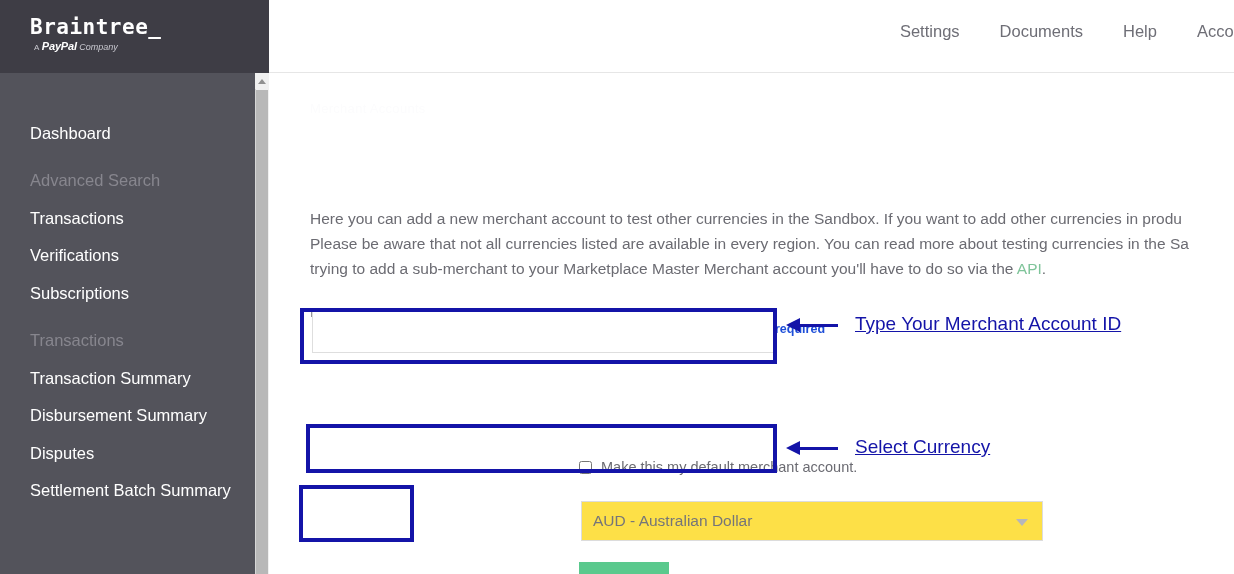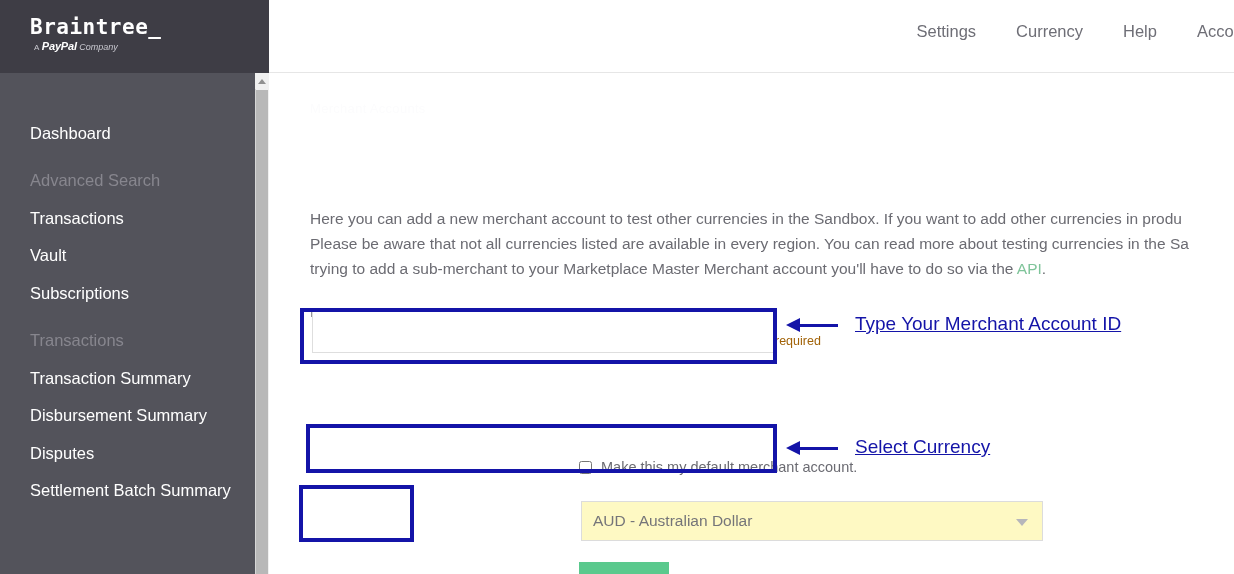--- a/index.html
+++ b/index.html
@@ -178,23 +178,24 @@
     border: 1px solid #dedede;
     background: #ffffff;
     font-size: 15px;
     color: #555;
     padding: 0 10px;
     font-family: "Liberation Sans", sans-serif;
     outline: none;
   }
   .required-note {
     position: absolute;
-    left: 775px; top: 334px;
+    left: 775px; top: 322px;
     font-size: 12.5px;
-    color: #a16207;
+    color: #1d4ed8;
+    font-weight: bold;
   }
 
   .checkbox-row {
     position: absolute;
     left: 310px; top: 386px;
     display: flex;
     align-items: center;
     gap: 9px;
   }
   .checkbox-row input[type=checkbox] {
@@ -206,21 +207,21 @@
     font-size: 14.5px;
     color: #6b6b72;
     cursor: pointer;
   }
 
   .select-wrap {
     position: absolute;
     left: 312px; top: 428px;
     width: 462px; height: 40px;
     border: 1px solid #dcdcdc;
-    background: #fef9c3;
+    background: #fde047;
     cursor: pointer;
   }
   .select-value {
     position: absolute;
     left: 11px; top: 10px;
     font-size: 15.5px;
     color: #757579;
     white-space: nowrap;
   }
   .select-caret {
@@ -304,39 +305,39 @@
         <span class="pp-name">PayPal</span>
         <span class="pp-co">Company</span>
       </div>
     </div>
 
     <div class="nav-list">
       <a class="nav-item first">Dashboard</a>
 
       <span class="nav-section gap">Advanced Search</span>
       <a class="nav-item">Transactions</a>
-      <a class="nav-item">Vault</a>
+      <a class="nav-item">Verifications</a>
       <a class="nav-item">Subscriptions</a>
 
       <span class="nav-section gap">Transactions</span>
       <a class="nav-item">Transaction Summary</a>
       <a class="nav-item">Disbursement Summary</a>
       <a class="nav-item">Disputes</a>
       <a class="nav-item">Settlement Batch Summary</a>
     </div>
 
     <div class="sb-track"></div>
     <div class="sb-up"></div>
     <div class="sb-thumb"></div>
   </div>
 
   <div class="topbar">
     <div class="topnav">
       <a>Settings</a>
-      <a>Currency</a>
+      <a>Documents</a>
       <a>Help</a>
       <a class="clipped">Accoun</a>
     </div>
   </div>
 
   <div class="content">
 
     <div class="ghost-heading">Merchant Accounts</div>
 
     <div class="intro">

